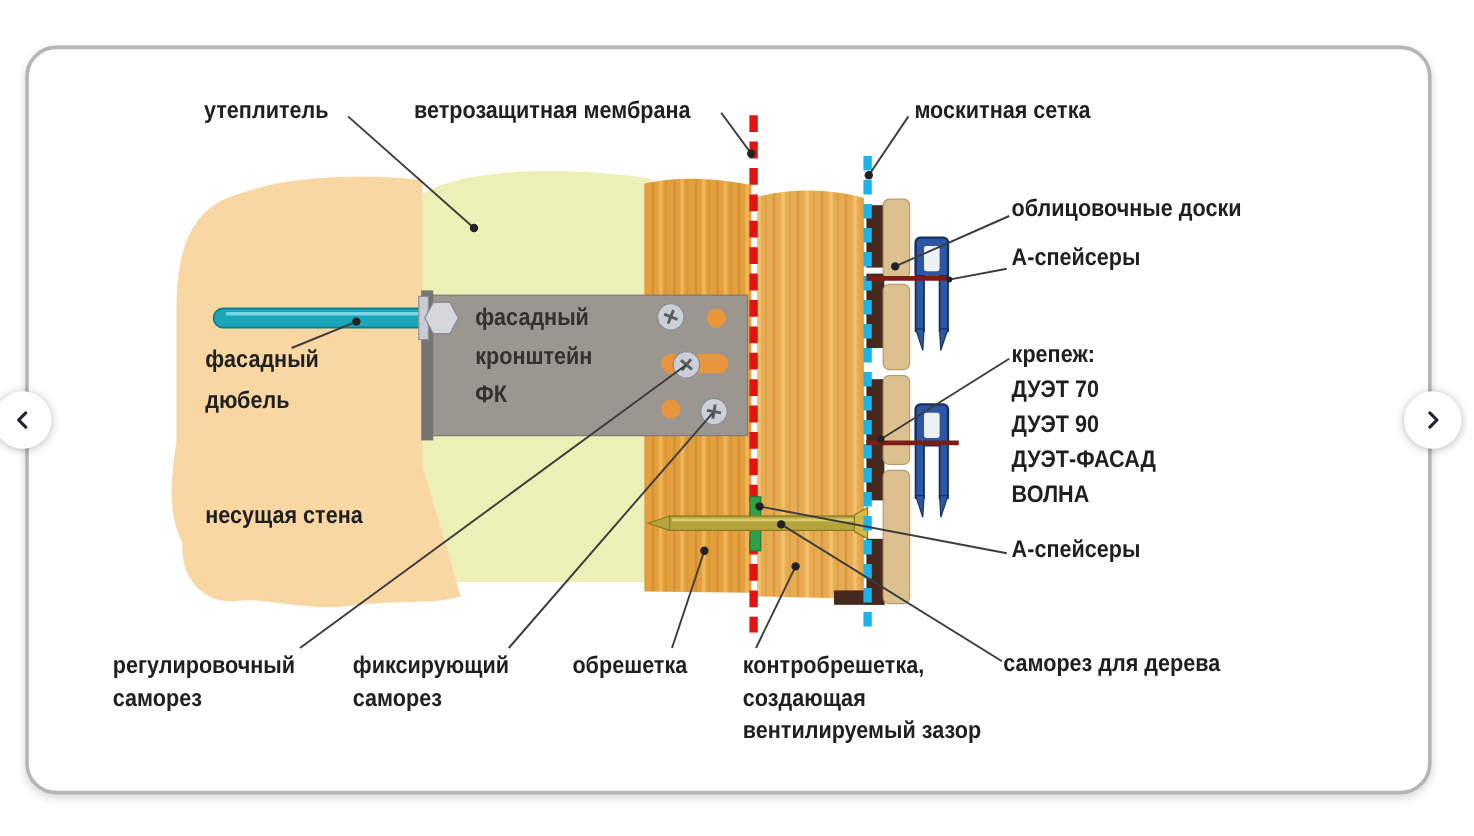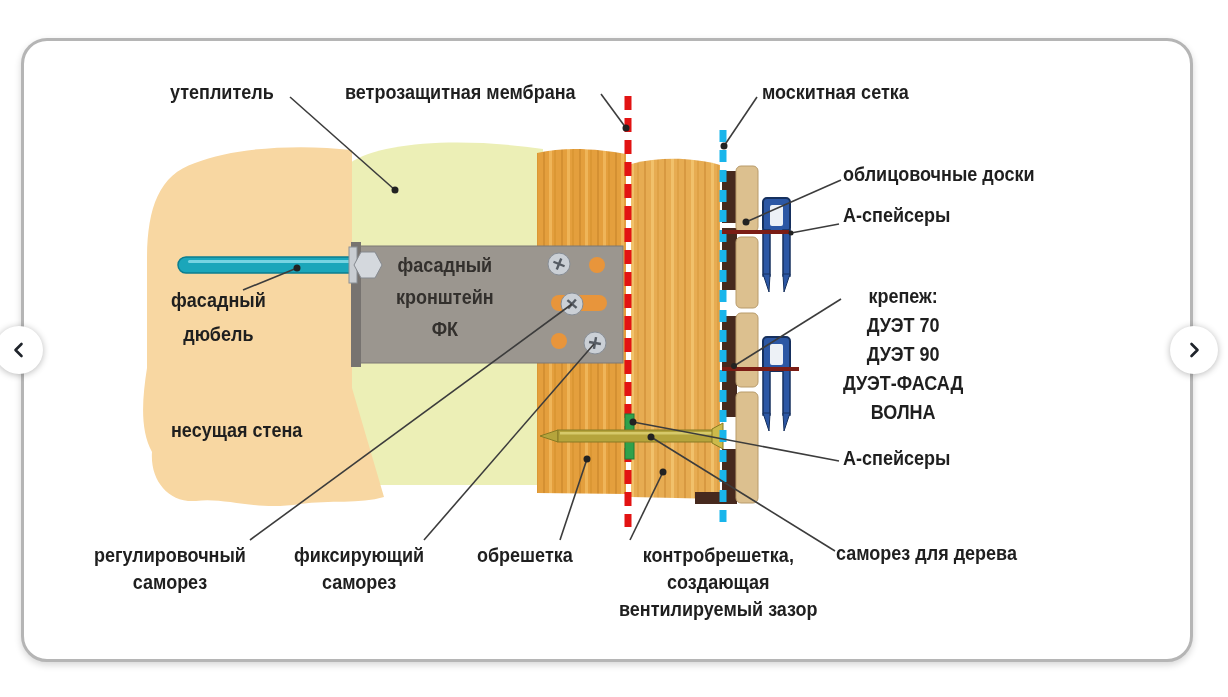--- a/index.html
+++ b/index.html
@@ -1,17 +1,17 @@
 <!DOCTYPE html>
 <html><head>
 <meta charset="utf-8">
 <style>
   html,body{margin:0;padding:0;background:#ffffff;}
   #screen{position:relative;width:1228px;height:697px;overflow:hidden;background:#fff;
-          font-family:"Liberation Sans", sans-serif;text-align:center;}
+          font-family:"Liberation Sans", sans-serif;}
   .card{position:absolute;left:21px;top:38px;width:1166px;height:618px;background:#fff;
         border:3px solid #b5b5b5;border-radius:26px;box-shadow:0 3px 7px rgba(0,0,0,.16);}
   svg.diagram{position:absolute;left:0;top:0;}
   .lbl{position:absolute;font-size:20px;font-weight:700;color:#1f1f1f;line-height:26px;
        white-space:pre-line;transform:scaleX(.9);transform-origin:0 0;letter-spacing:0;}
   .lbl-insulation{left:170px;top:79px;}
   .lbl-membrane{left:345px;top:79px;}
   .lbl-mosquito{left:762px;top:79px;}
   .lbl-facing{left:843px;top:161px;}
   .lbl-a-top{left:843px;top:202px;}

